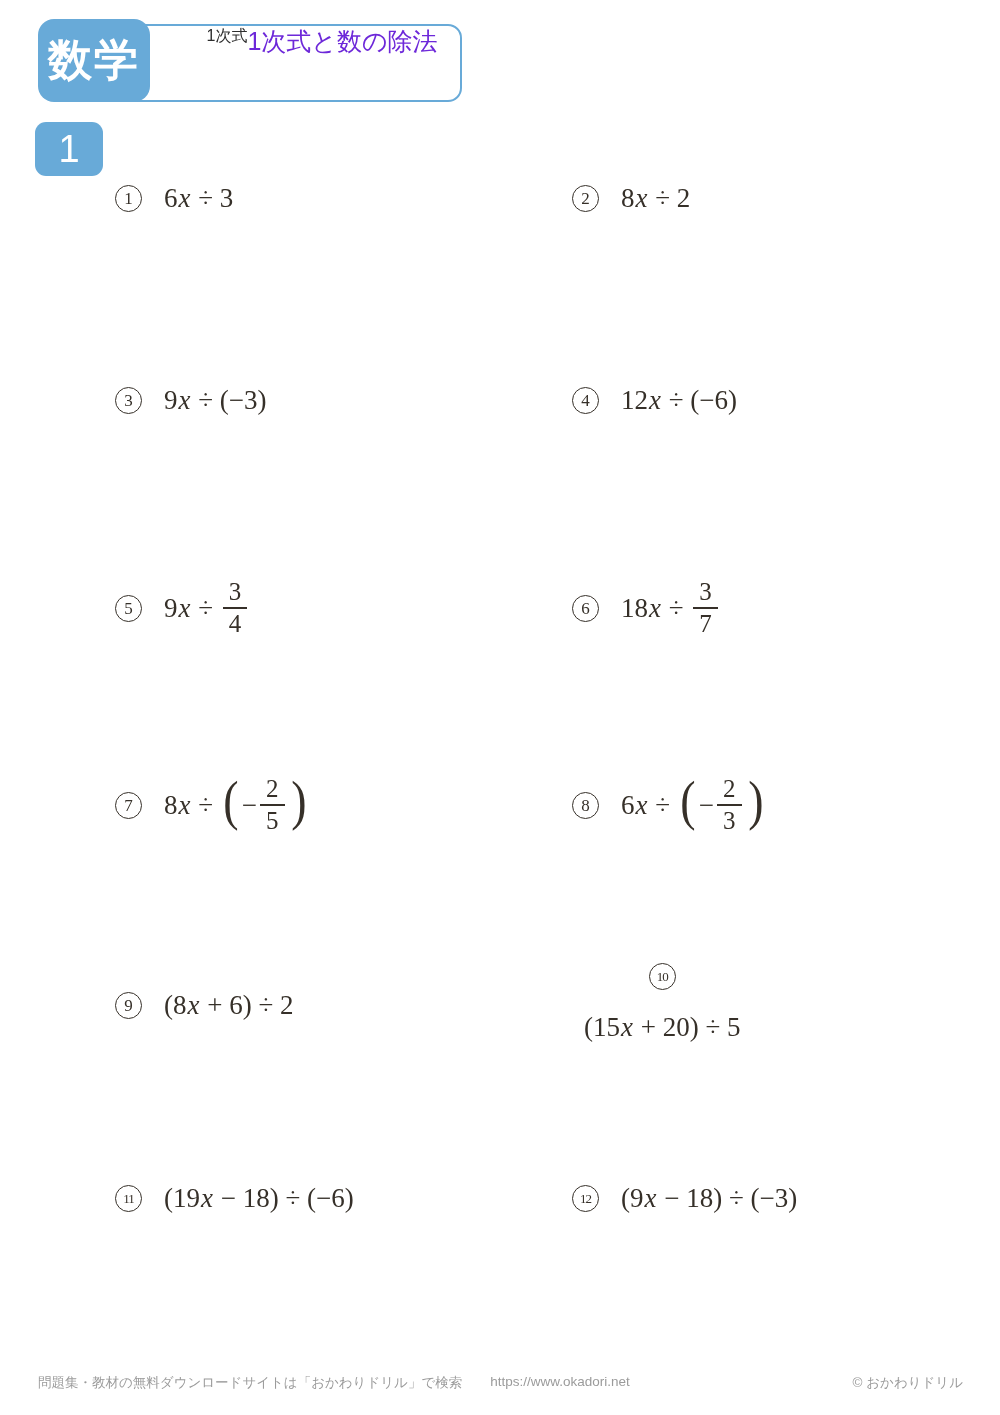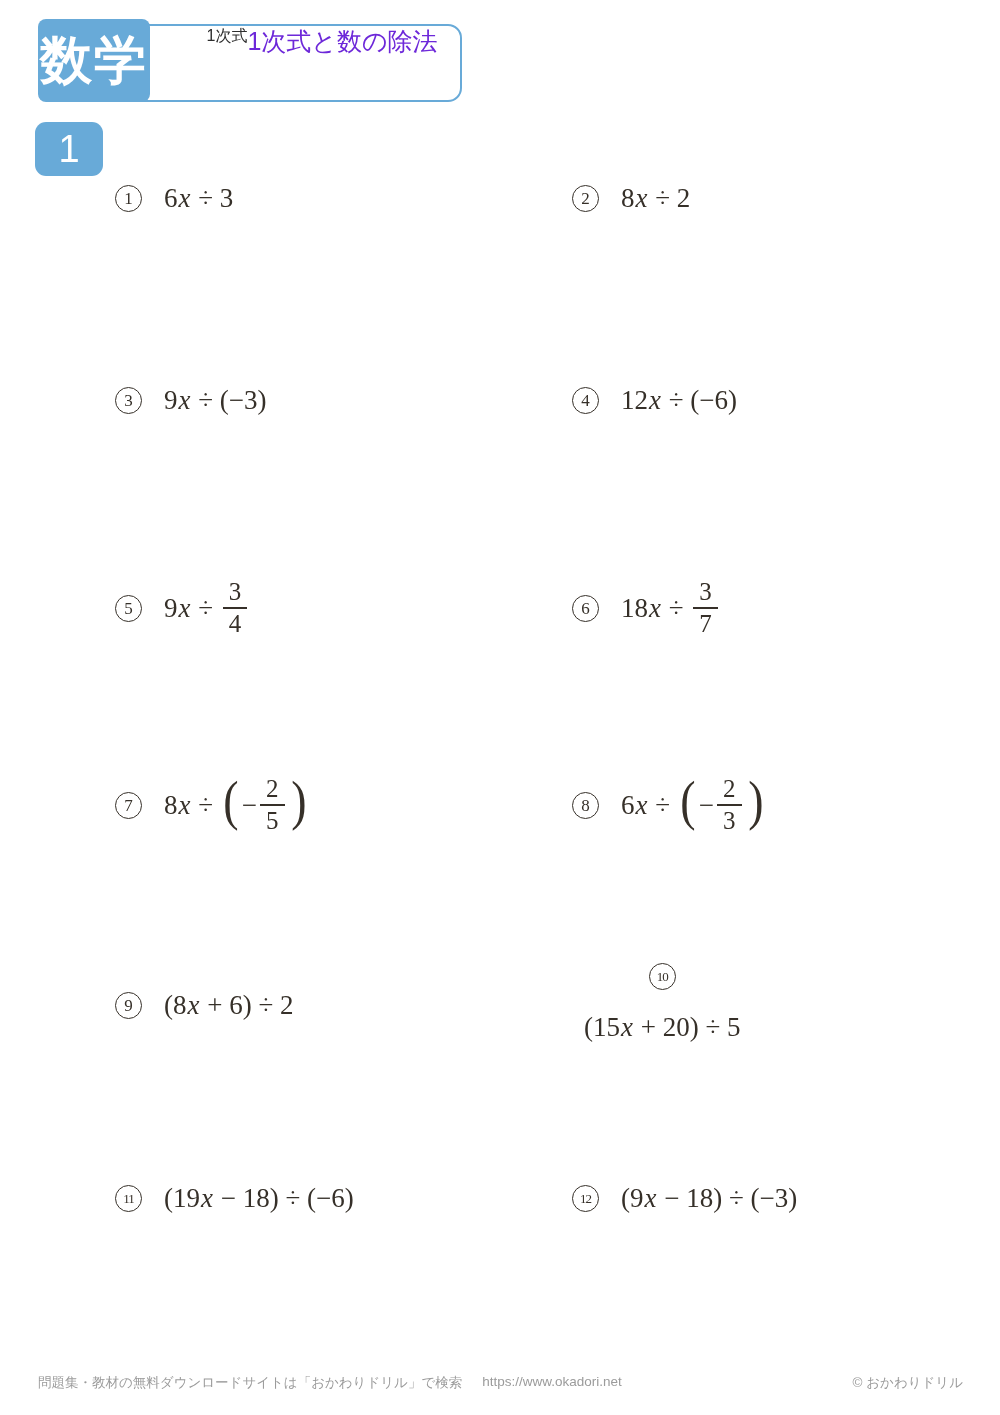--- a/index.html
+++ b/index.html
@@ -14,24 +14,24 @@
   }
   
   .title-box{
     position:absolute;left:60px;top:24px;width:402px;height:78px;
     border:2.5px solid var(--accent);border-radius:14px;box-sizing:border-box;
     display:flex;justify-content:center;
     padding-left:122px;background:#fff;
   }
   .subject-badge{
     position:absolute;left:38px;top:19px;width:112px;height:83px;
-    background:var(--accent);border-radius:8px;z-index:2;
+    background:var(--accent);border-radius:16px;z-index:2;
     display:flex;align-items:center;justify-content:center;
     color:#ffffff;font-family:"Liberation Sans",sans-serif;
-    font-size:52px;font-weight:600;letter-spacing:2px;
+    font-size:44px;font-weight:600;letter-spacing:2px;
   }
   .unit-label{
     font-family:"Liberation Sans",sans-serif;font-size:16px;color:#2d2d2d;
     line-height:1.25;
   }
   .page-title{
     font-family:"Liberation Sans",sans-serif;font-size:25px;color:#6d28d9;
     line-height:1.25;font-weight:500;
   }
   
@@ -81,21 +81,21 @@
   .tk-paren{
     font-size:54px;line-height:0.85;margin:0 2px;
     transform:scaleX(0.85);position:relative;top:-3px;font-weight:400;
   }
   
   .footer{
     position:absolute;left:38px;top:1374px;width:925px;
     display:flex;justify-content:space-between;align-items:baseline;
     font-family:"Liberation Sans",sans-serif;font-size:13.5px;color:var(--gray);
   }
-  .footer-left{display:flex;gap:20px;justify-content:flex-end;}
+  .footer-left{display:flex;gap:28px;justify-content:flex-end;}
 </style>
 </head>
 <body>
 
 <div class="sheet">
 
   <div class="title-box">
     <span class="unit-label">1次式</span>
     <span class="page-title">1次式と数の除法</span>
   </div>

